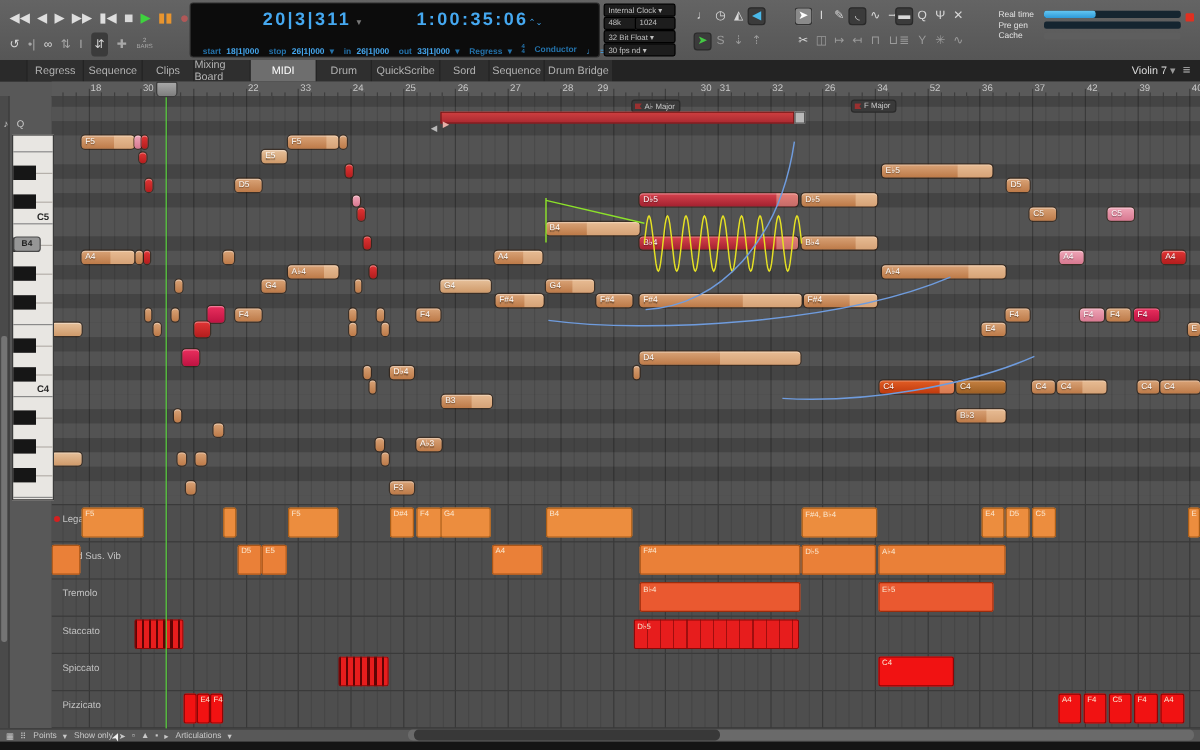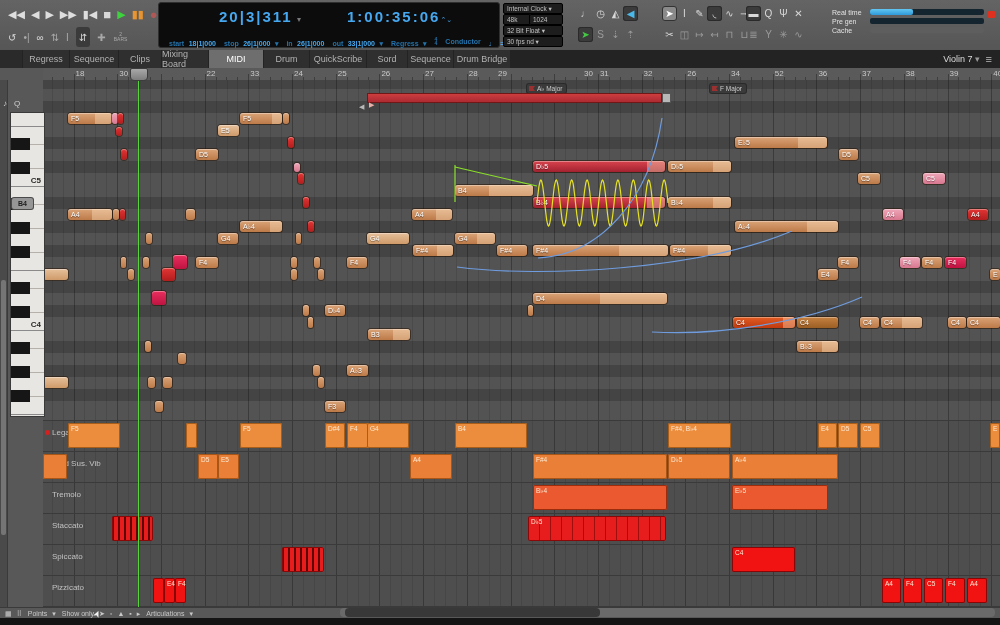--- a/index.html
+++ b/index.html
@@ -226,21 +226,21 @@
     <div class="rnum" style="left: 425.8px;">28</div>
     <div class="rnum" style="left: 455px;">29</div>
     <div class="rnum" style="left: 541px;">30</div>
     <div class="rnum" style="left: 556.9px;">31</div>
     <div class="rnum" style="left: 600.6px;">32</div>
     <div class="rnum" style="left: 644.3px;">26</div>
     <div class="rnum" style="left: 688px;">34</div>
     <div class="rnum" style="left: 731.7px;">52</div>
     <div class="rnum" style="left: 775.4px;">36</div>
     <div class="rnum" style="left: 819.1px;">37</div>
-    <div class="rnum" style="left: 862.8px;">38</div>
+    <div class="rnum" style="left: 862.8px;">42</div>
     <div class="rnum" style="left: 906.5px;">39</div>
     <div class="rnum" style="left: 950.2px;">40</div>
     <div class="rtick" style="left: 8.65px; top: 9px; height: 3px;"></div>
     <div class="rtick" style="left: 19.575px; top: 9px; height: 3px;"></div>
     <div class="rtick" style="left: 30.5px; top: 6px; height: 6px;"></div>
     <div class="rtick" style="left: 41.425px; top: 9px; height: 3px;"></div>
     <div class="rtick" style="left: 52.35px; top: 9px; height: 3px;"></div>
     <div class="rtick" style="left: 63.275px; top: 9px; height: 3px;"></div>
     <div class="rtick" style="left: 74.2px; top: 6px; height: 6px;"></div>
     <div class="rtick" style="left: 85.125px; top: 9px; height: 3px;"></div>

